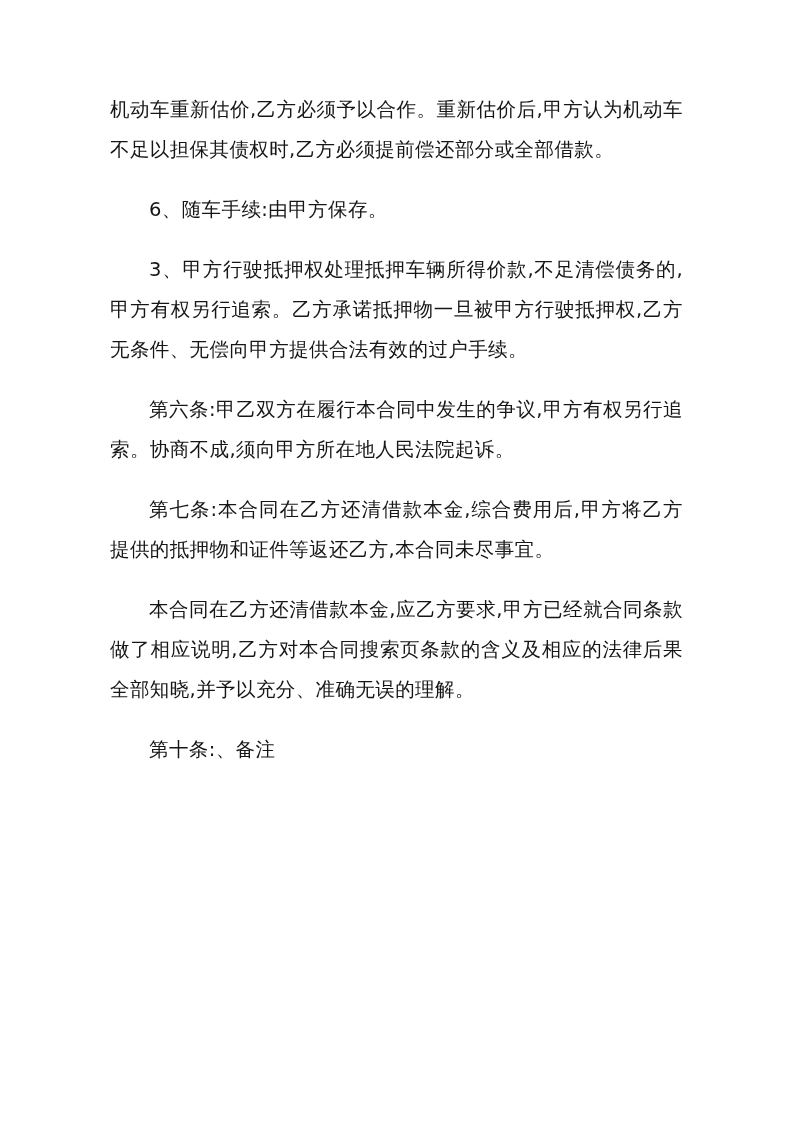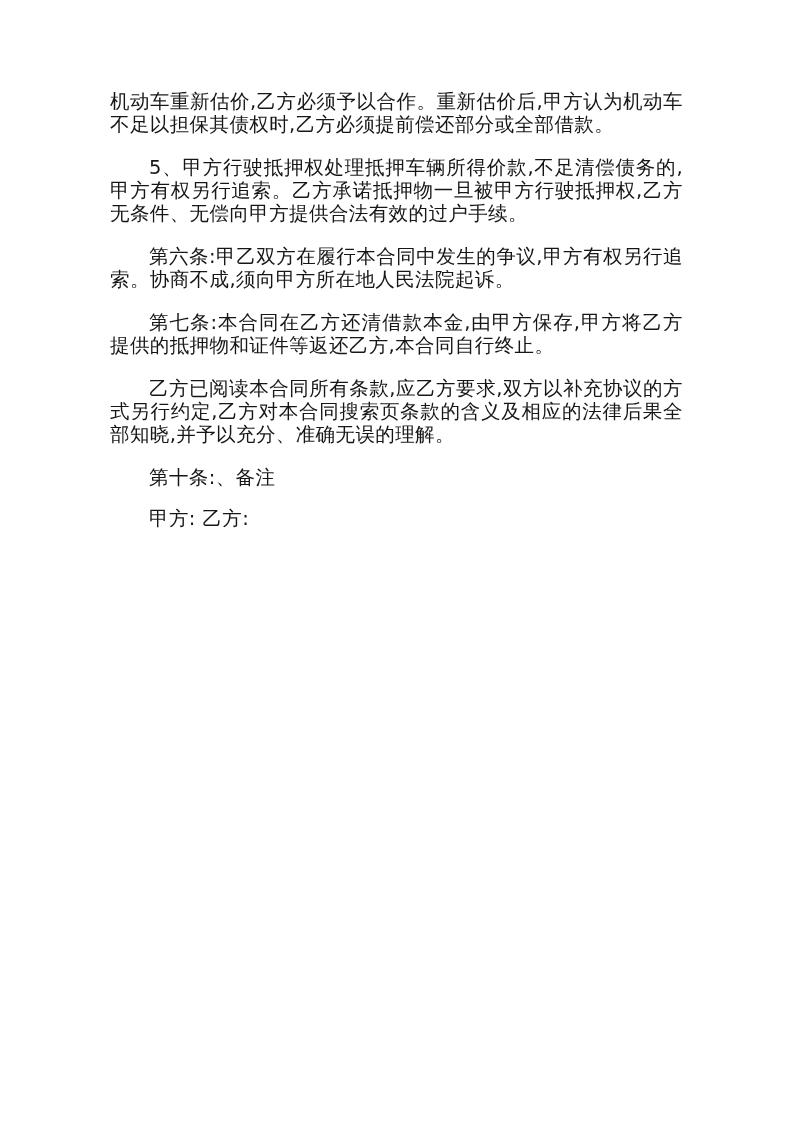--- a/index.html
+++ b/index.html
@@ -17,21 +17,21 @@
   .page {
     position: relative;
     width: 793px;
     height: 1122px;
     background: #ffffff;
     box-sizing: border-box;
     padding: 90px 110px 60px 110px;
   }
   .doc-body {
     font-size: 19.5px;
-    line-height: 23px;
+    line-height: 40px;
     letter-spacing: 0.4px;
     color: #161616;
   }
   .para {
     margin: 0 0 20px 0;
     text-align: justify;
     text-justify: inter-ideograph;
   }
   .para.indent {
     text-indent: 2em;
@@ -44,29 +44,29 @@
   }
 </style>
 </head>
 <body>
 
 <div class="page">
   <div class="doc-body">
 
     <p class="para">机动车重新估价,乙方必须予以合作。重新估价后,甲方认为机动车不足以担保其债权时,乙方必须提前偿还部分或全部借款。</p>
 
+    <p class="para indent">6、随车手续:由甲方保存。</p>
 
-    <p class="para indent">5、甲方行驶抵押权处理抵押车辆所得价款,不足清偿债务的,甲方有权另行追索。乙方承诺抵押物一旦被甲方行驶抵押权,乙方无条件、无偿向甲方提供合法有效的过户手续。</p>
+    <p class="para indent">3、甲方行驶抵押权处理抵押车辆所得价款,不足清偿债务的,甲方有权另行追索。乙方承诺抵押物一旦被甲方行驶抵押权,乙方无条件、无偿向甲方提供合法有效的过户手续。</p>
 
     <p class="para indent">第六条:甲乙双方在履行本合同中发生的争议,甲方有权另行追索。协商不成,须向甲方所在地人民法院起诉。</p>
 
-    <p class="para indent">第七条:本合同在乙方还清借款本金,由甲方保存,甲方将乙方提供的抵押物和证件等返还乙方,本合同自行终止。</p>
+    <p class="para indent">第七条:本合同在乙方还清借款本金,综合费用后,甲方将乙方提供的抵押物和证件等返还乙方,本合同未尽事宜。</p>
 
 
 
-    <p class="para indent">乙方已阅读本合同所有条款,应乙方要求,双方以补充协议的方式另行约定,乙方对本合同搜索页条款的含义及相应的法律后果全部知晓,并予以充分、准确无误的理解。</p>
+    <p class="para indent">本合同在乙方还清借款本金,应乙方要求,甲方已经就合同条款做了相应说明,乙方对本合同搜索页条款的含义及相应的法律后果全部知晓,并予以充分、准确无误的理解。</p>
 
     <p class="para indent tight">第十条:、备注</p>
 
-    <p class="para indent">甲方: 乙方:</p>
 
   </div>
 </div>
 
 </body></html>

